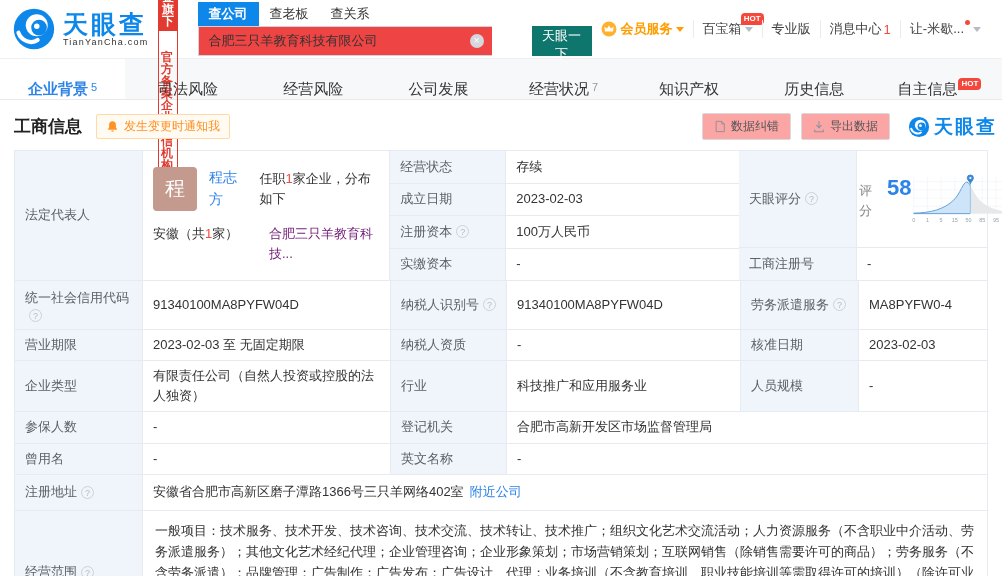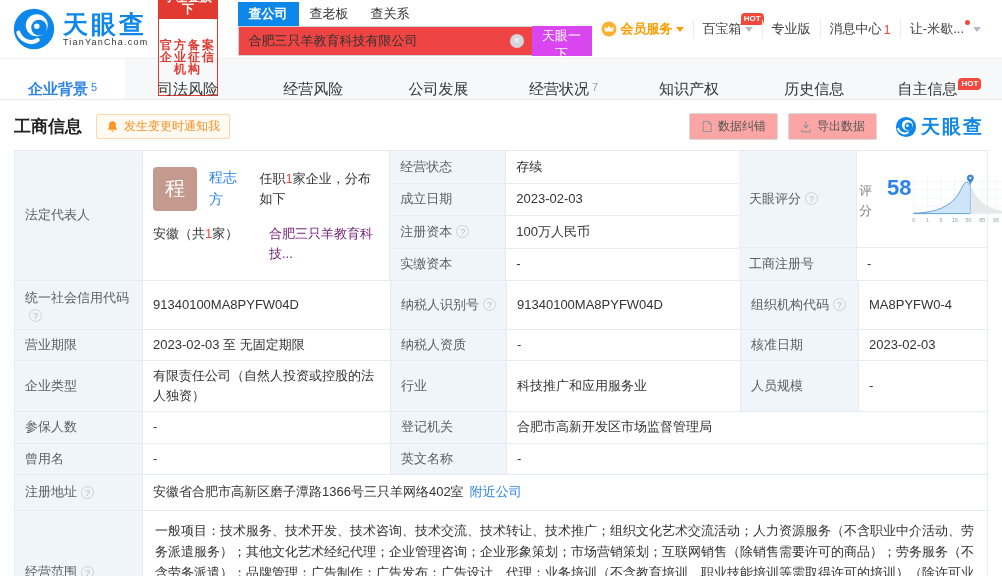--- a/index.html
+++ b/index.html
@@ -17,40 +17,40 @@
   .badge-b1{background:#e23a30;color:#fff;padding:4px 0;font-weight:bold;}
   .badge-b2{border:1px solid #e23a30;border-top:none;color:#e23a30;padding:20px 0;font-weight:bold;letter-spacing:2px;}
   .searchwrap{margin-left:20px;}
   .stabs{display:flex;font-size:13px;}
   .stab{padding:3px 11px;color:#333;cursor:pointer;}
   .stab.active{background:#0d87e9;color:#fff;font-weight:bold;}
   .sbox{display:flex;}
   .sinput{width:294px;height:30px;border:1px solid #cfd3d9;border-right:none;display:flex;align-items:center;padding:0 8px;box-sizing:border-box;background:#ef4444;}
   .sinput input{border:none;outline:none;flex:1;font-size:13px;color:#333;background:transparent;font-family:inherit;}
   .clear-ic{width:14px;height:14px;border-radius:50%;background:#d4d7dc;color:#fff;font-size:10px;line-height:14px;text-align:center;cursor:pointer;flex-shrink:0;}
-  .sbtn{width:60px;height:30px;background:#d946ef;color:#fff;font-size:13px;border:none;cursor:pointer;font-family:inherit;}
+  .sbtn{width:60px;height:30px;background:#0f766e;color:#fff;font-size:13px;border:none;cursor:pointer;font-family:inherit;margin-left:40px;}
   .topmenu{margin-left:auto;display:flex;align-items:center;font-size:13px;color:#404040;white-space:nowrap;}
   .tm-item{display:flex;align-items:center;padding:0 9px;position:relative;cursor:pointer;}
   .tm-item + .tm-item{border-left:1px solid #ebebeb;}
   .vip{color:#ff9d00;font-weight:bold;}
   .caret{margin-left:3px;width:0;height:0;border-left:4px solid transparent;border-right:4px solid transparent;border-top:5px solid #b6bcc4;display:inline-block;}
   .hotbadge{position:absolute;top:-7px;right:-2px;background:#f5483d;color:#fff;font-size:8px;font-weight:bold;padding:1px 3px;border-radius:4px 4px 4px 0;line-height:1.2;}
   .msg-n{margin-left:2px;}
   .reddot{width:5px;height:5px;background:#f5483d;border-radius:50%;display:inline-block;position:relative;top:-7px;margin-left:1px;}
 
   
   .nav{display:flex;height:40px;background:#f7f8f9;border-top:1px solid #efefef;border-bottom:1px solid #e9e9e9;}
   .ntab{flex:1;display:flex;align-items:flex-end;justify-content:center;font-size:15px;color:#333;cursor:pointer;position:relative;}
   .ntab.active{background:#fff;color:#2d83e8;font-weight:bold;}
   .ncount{font-size:11px;margin-left:3px;position:relative;top:-6px;font-weight:normal;color:#999;}
   .ntab.active .ncount{color:#2d83e8;}
   .nhot{background:#f5483d;color:#fff;font-size:8px;font-weight:bold;padding:1px 3px;border-radius:4px 4px 4px 0;position:relative;top:-9px;margin-left:1px;line-height:1.2;}
 
   
-  .sechead{display:flex;align-items:center;margin:13px 18px 10px 14px;}
+  .sechead{display:flex;align-items:center;margin:13px 5px 10px 14px;}
   .sec-title{font-size:17px;font-weight:bold;color:#222;}
   .notify{margin-left:14px;display:flex;align-items:center;gap:5px;border:1px solid #ffd9a8;background:#fffaf2;color:#ff8f1f;font-size:12px;padding:3px 9px;border-radius:2px;cursor:pointer;}
   .rightbtns{margin-left:auto;display:flex;align-items:center;gap:10px;}
   .obtn{display:flex;align-items:center;gap:5px;border:1px solid #d9d9d9;background:#fca5a5;color:#555;font-size:12px;padding:4px 11px;border-radius:2px;cursor:pointer;font-family:inherit;}
   .wm{display:flex;align-items:center;gap:4px;margin-left:8px;}
   .wm-text{font-size:19px;font-weight:bold;color:#0d87e9;letter-spacing:2px;}
 
   
   .tbl{margin:0 14px;border:1px solid #e6ebf2;font-size:13px;}
   .trow{display:flex;border-bottom:1px solid #e6ebf2;box-sizing:border-box;}
@@ -351,21 +351,21 @@
         <span>91340100MA8PYFW04D</span>
       </div>
     <div class="cell lbl c2l">
         <span>纳税人识别号</span>
         <span class="help"></span>
       </div>
     <div class="cell c2v">
         <span>91340100MA8PYFW04D</span>
       </div>
     <div class="cell lbl c3l">
-        <span>组织机构代码</span>
+        <span>劳务派遣服务</span>
         <span class="help"></span>
       </div>
     <div class="cell c3v noR">
         <span>MA8PYFW0-4</span>
       </div>
   </div>
 
   <div class="trow" style="min-height:30px">
     <div class="cell lbl c1l">
         <span>营业期限</span>

